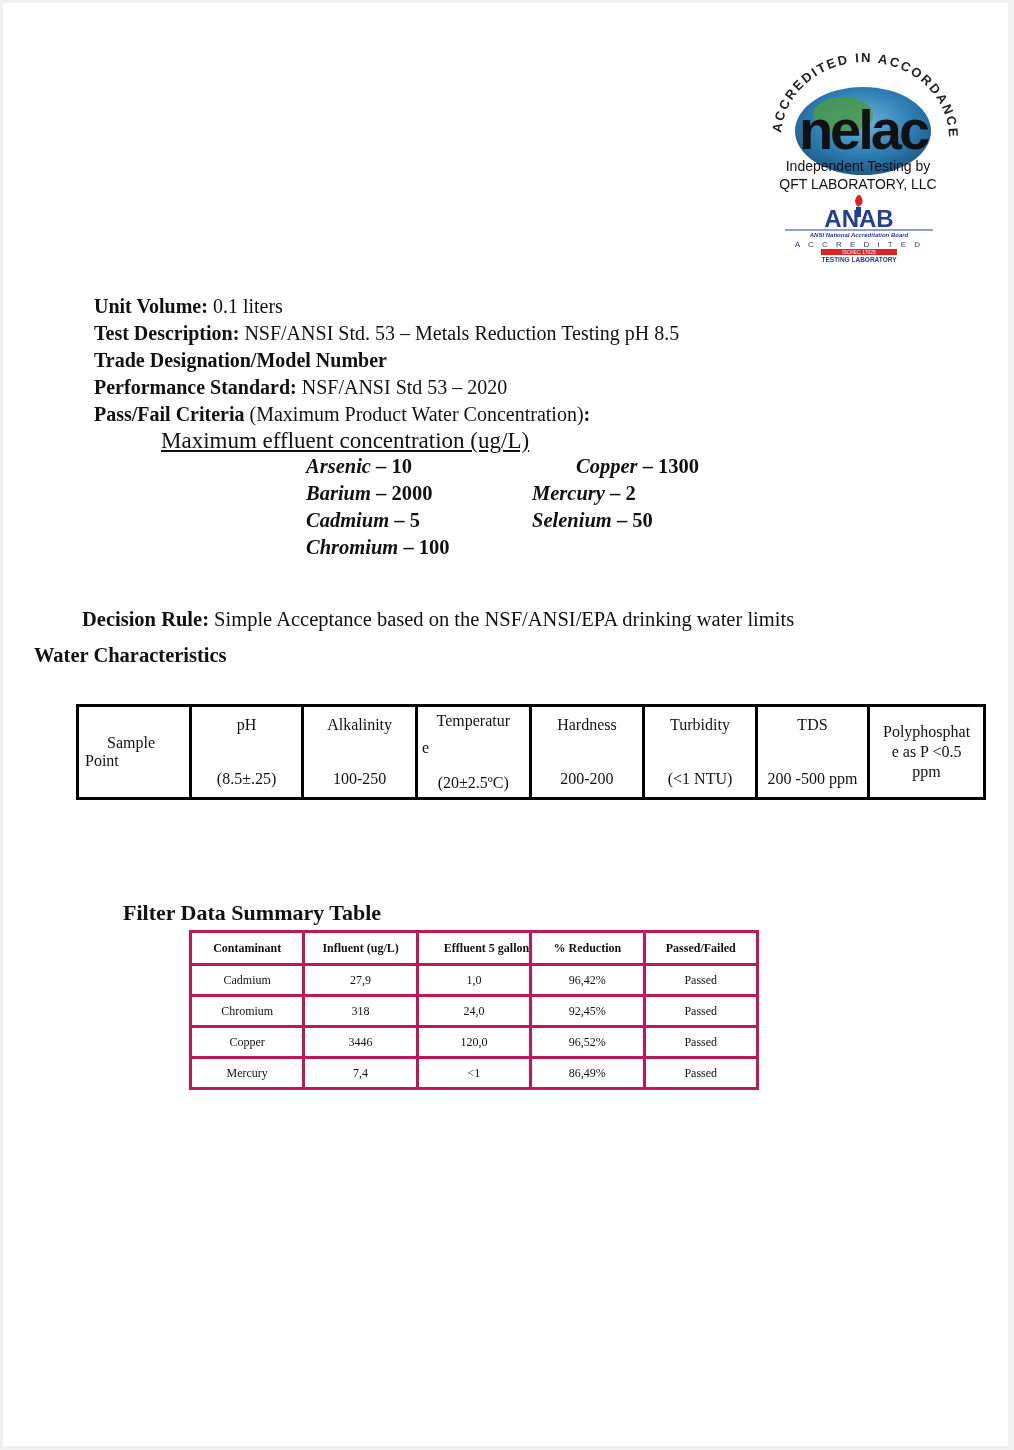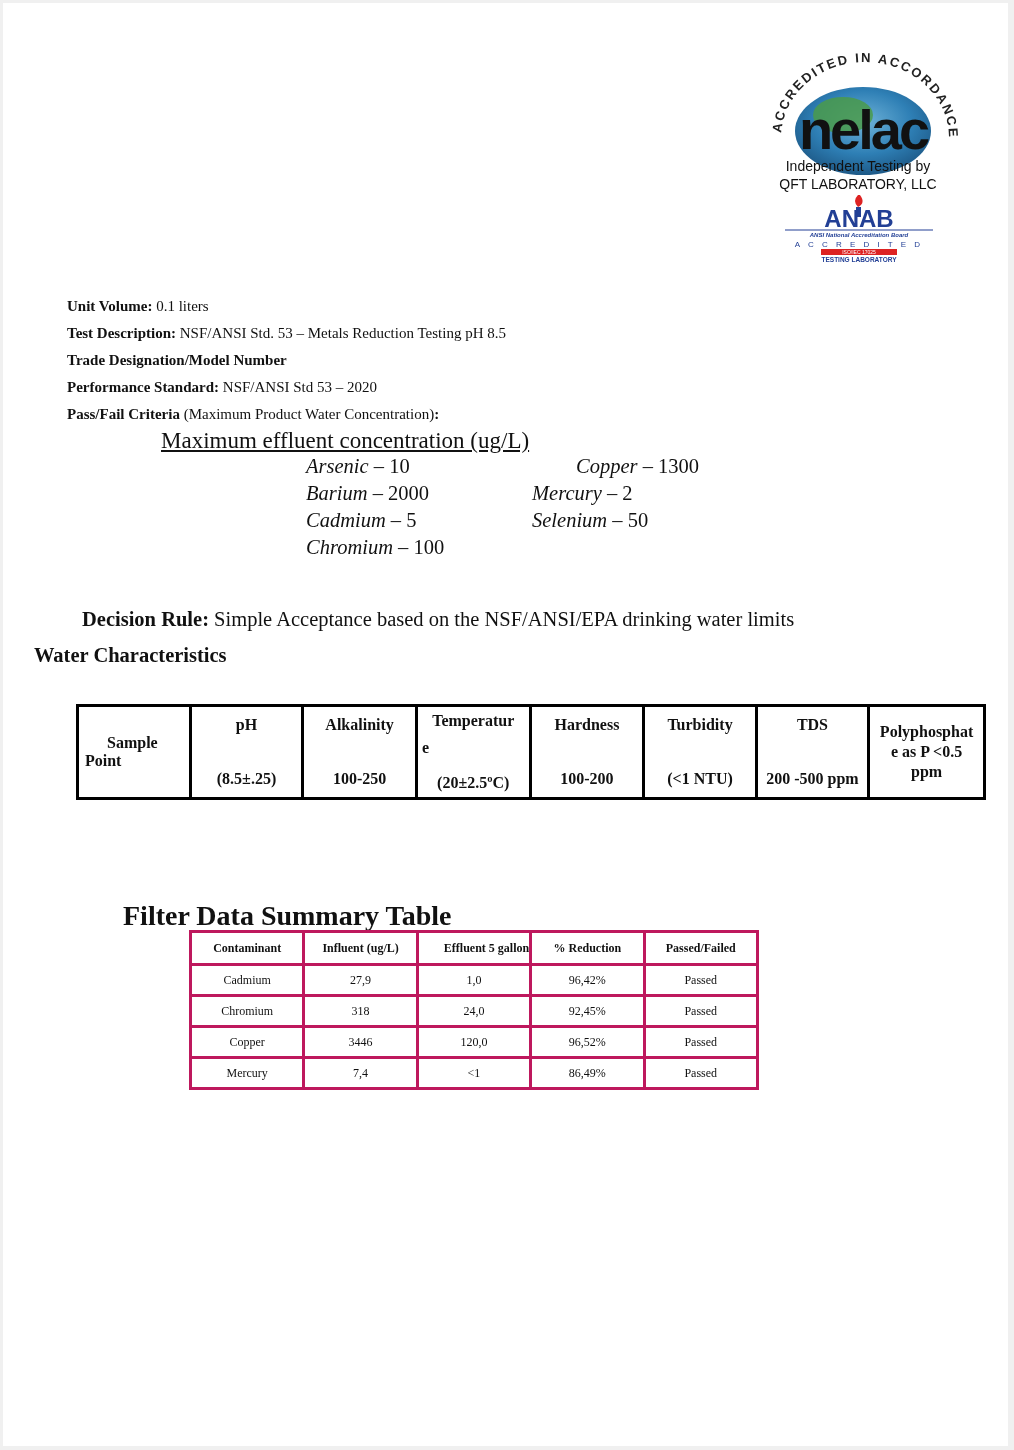--- a/index.html
+++ b/index.html
@@ -1,33 +1,33 @@
 <!DOCTYPE html>
 <html><head>
 <meta charset="utf-8">
 <style>
   html, body { margin:0; padding:0; }
   body { width:1014px; height:1450px; background:#f0f0f0; position:relative; overflow:hidden; font-family:"Liberation Serif", serif; color:#111; }
   .page { position:absolute; left:3px; top:3px; width:1005px; height:1443px; background:#fff; }
   .logo { position:absolute; left:760px; top:50px; width:200px; height:210px; }
   .logo svg { display:block; }
-  .info { position:absolute; left:64px; top:290px; font-size:15px; line-height:27px; }
+  .info { position:absolute; left:91px; top:290px; font-size:20px; line-height:27px; }
   .info b { font-weight:bold; }
   .crit-head { position:absolute; left:158px; top:425px; font-size:23px; text-decoration:underline; }
-  .metal { position:absolute; font-size:20.5px; font-style:italic; }
+  .metal { position:absolute; font-size:20.5px; font-style:italic;font-weight:bold; }
   .metal .v { font-style:normal; }
   .decision { position:absolute; left:79px; top:587px; font-size:20.5px;margin-top:18px; }
   .wc-title { position:absolute; left:31px; top:641px; font-size:20.5px; font-weight:bold; }
   table { border-collapse:collapse; font-family:"Liberation Serif", serif; }
   .wc { position:absolute; left:73px; top:701px; width:910px; border:3px solid #000; }
   .wc th, .wc td { border:3px solid #000; text-align:center; font-size:16px; padding:0; }
-  .wc th { font-weight:bold; height:90px; vertical-align:middle; }
+  .wc th { font-weight:normal; height:90px; vertical-align:middle; }
   .wc td { height:30px; }
   .thwrap { display:flex; flex-direction:column; justify-content:space-between; height:72px; }
-  .fd-title { position:absolute; left:120px; top:897px; font-size:28px; font-weight:bold; }
+  .fd-title { position:absolute; left:120px; top:897px; font-size:22px; font-weight:bold; }
   .fd { position:absolute; left:186px; top:927px; width:570px; border:3px solid #000; }
   .fd th, .fd td { border:3px solid #be185d; text-align:center; font-size:12px; padding:0; white-space:nowrap; overflow:hidden;font-family:Liberation Serif, serif; }
   .fd th { font-weight:bold; height:30px; }
   .fd td { height:28px; }
 </style>
 </head>
 <body>
 
 <div class="page">
 
@@ -115,21 +115,21 @@
       <th>
             <div class="thwrap" style="height:80px">
               <span>Temperatur</span>
               <span style="text-align:left;padding-left:4px;margin-top:-8px">e</span>
               <span>(20±2.5ºC)</span>
             </div>
           </th>
       <th>
             <div class="thwrap">
               <span>Hardness</span>
-              <span>100-200</span>
+              <span>200-200</span>
             </div>
           </th>
       <th>
             <div class="thwrap">
               <span>Turbidity</span>
               <span>(&lt;1 NTU)</span>
             </div>
           </th>
       <th>
             <div class="thwrap">

